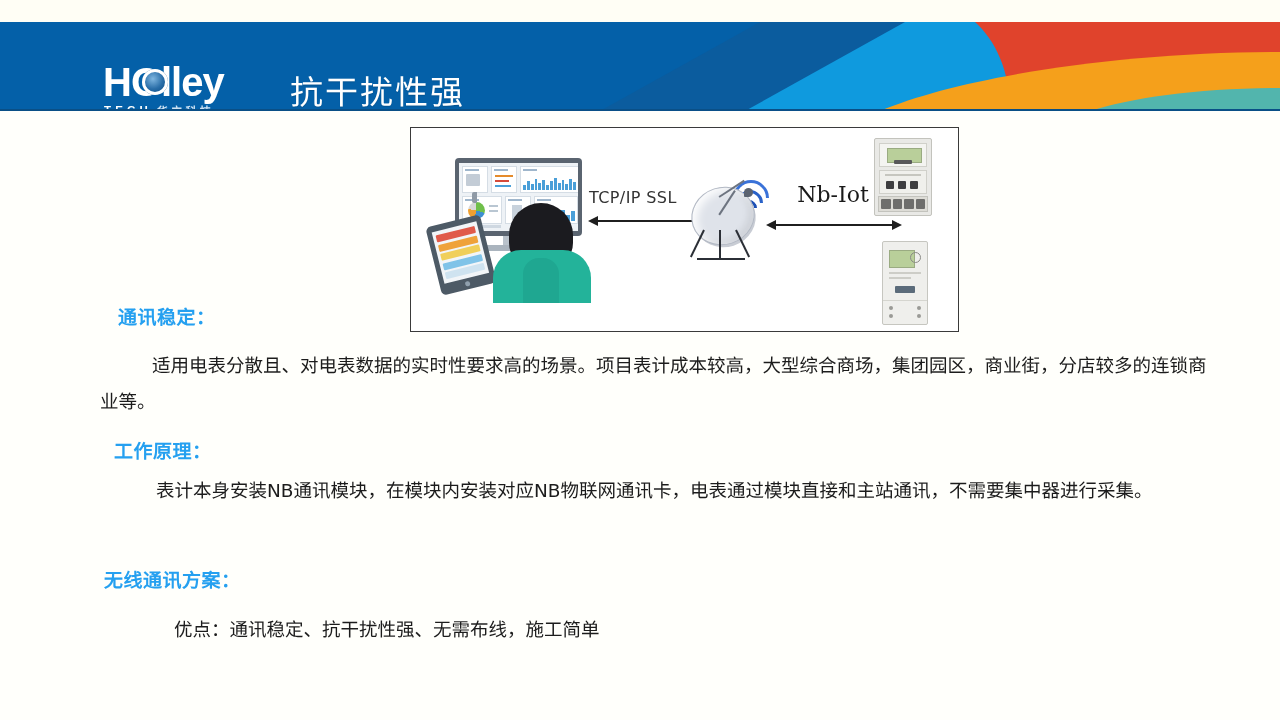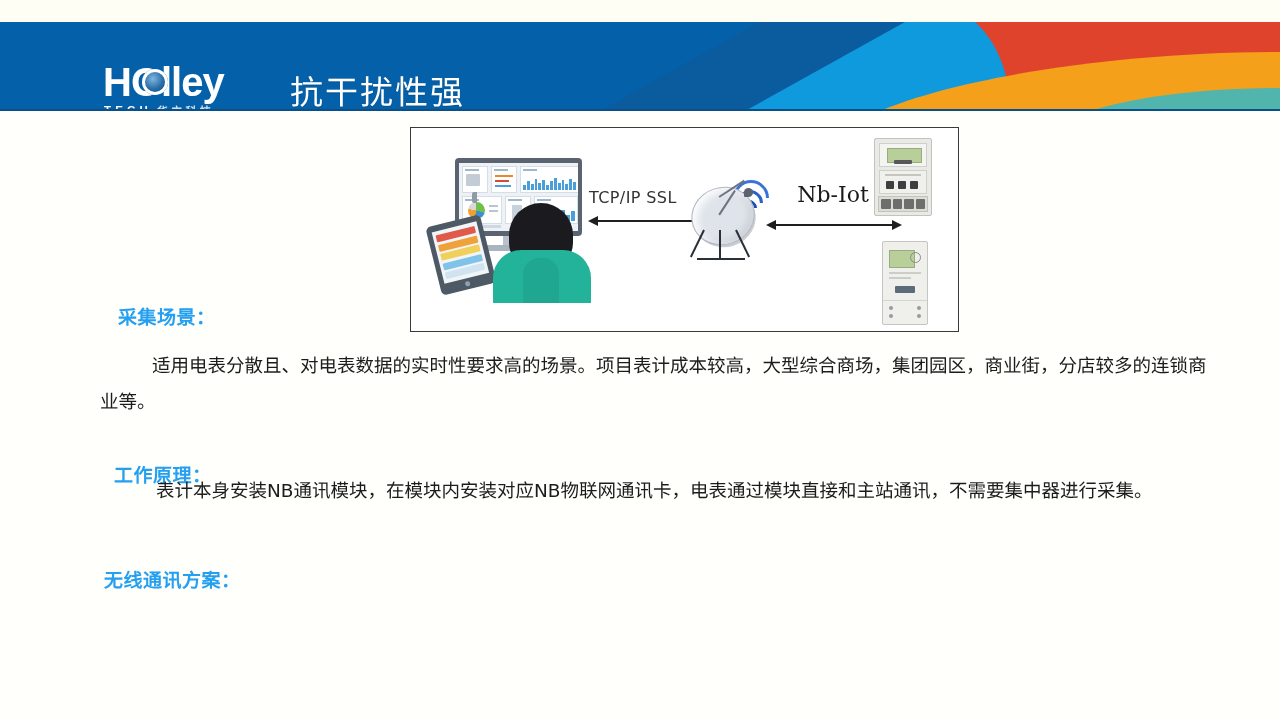--- a/index.html
+++ b/index.html
@@ -133,21 +133,21 @@
     font-family:"DejaVu Sans","Liberation Sans",sans-serif;
     font-size:19px;letter-spacing:.5px;white-space:nowrap;
   }
   .para{
     position:absolute;color:#1c1c1c;
     font-family:"DejaVu Sans","Liberation Sans",sans-serif;
     font-size:18.5px;line-height:36px;
   }
   .h-scene{left:118px;top:302px;}
   .p-scene{left:100px;top:348px;width:1120px;text-indent:52px;}
-  .h-principle{left:114px;top:436px;margin-top:24px;}
+  .h-principle{left:114px;top:436px;}
   .p-principle{left:104px;top:473px;width:1110px;text-indent:52px;}
   .h-compare{left:104px;top:565px;}
   .p-adv{left:174px;top:612px;width:1000px;}
   .p-dis{left:174px;top:650px;width:1000px;}
 </style>
 </head>
 <body>
 
 <div class="slide">
 
@@ -328,21 +328,22 @@
         <div class="m1-div"></div>
         <div class="m1-s1"></div>
           <div class="m1-s2"></div>
           <div class="m1-s3"></div>
           <div class="m1-s4"></div>
       </div>
 
     </div>
   </div>
 
-  <div class="sec-head h-scene">采集场景：</div>
+  <div class="sec-head h-scene">通讯稳定：</div>
   <div class="para p-scene">适用电表分散且、对电表数据的实时性要求高的场景。项目表计成本较高，大型综合商场，集团园区，商业街，分店较多的连锁商业等。</div>
 
   <div class="sec-head h-principle">工作原理：</div>
   <div class="para p-principle">表计本身安装NB通讯模块，在模块内安装对应NB物联网通讯卡，电表通过模块直接和主站通讯，不需要集中器进行采集。</div>
 
   <div class="sec-head h-compare">无线通讯方案：</div>
+  <div class="para p-adv">优点：通讯稳定、抗干扰性强、无需布线，施工简单</div>
 
 </div>
 
 </body></html>

